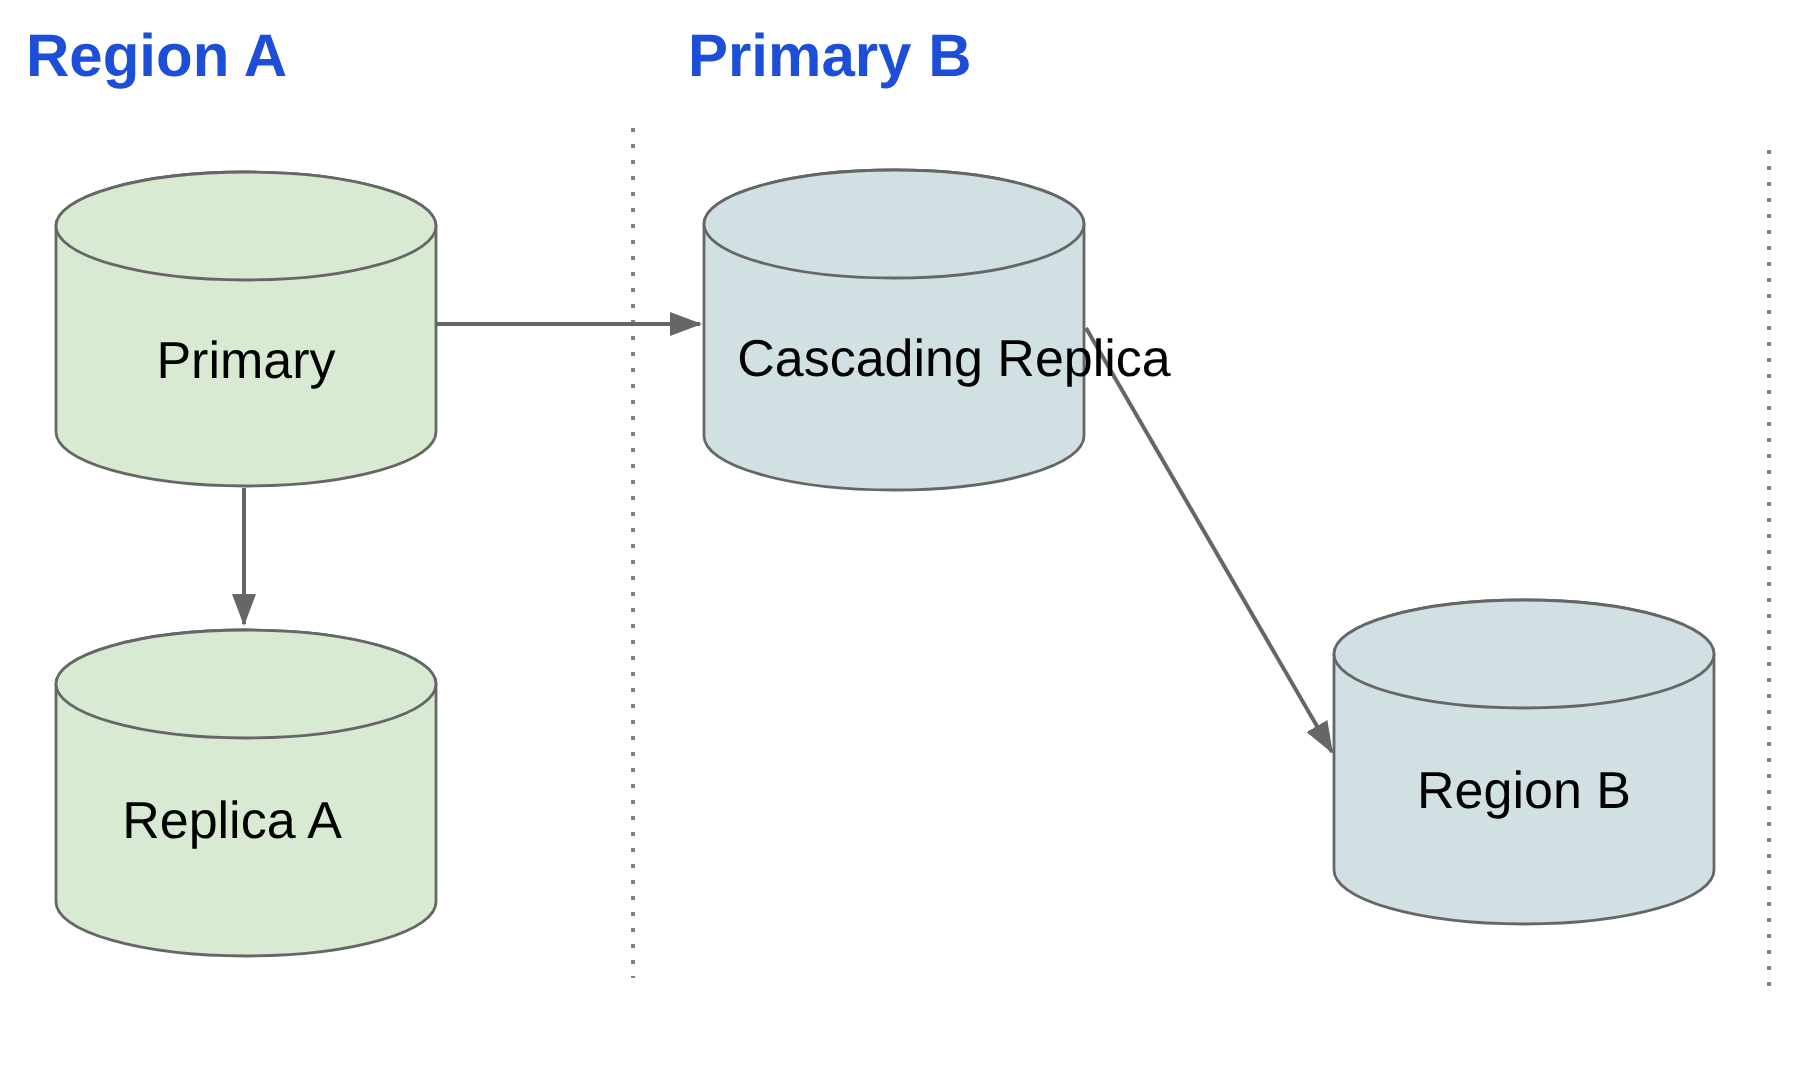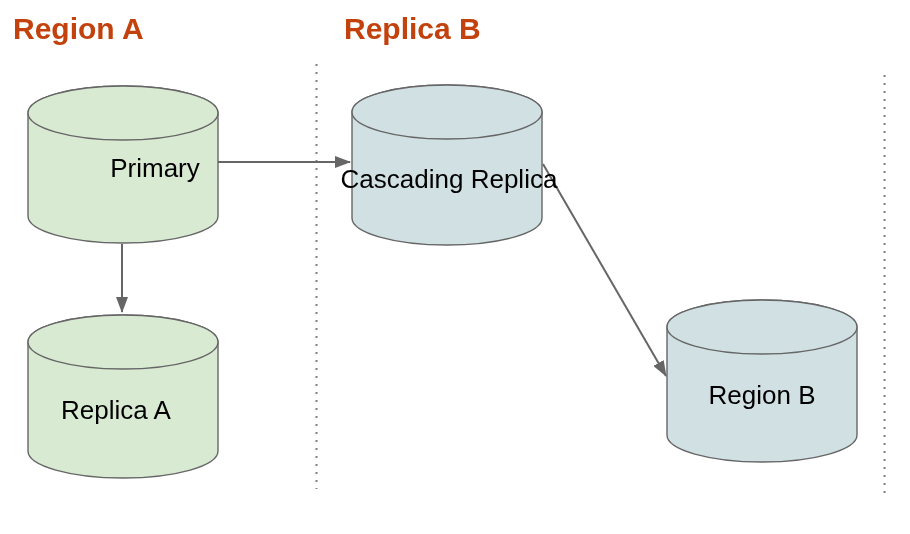--- a/index.html
+++ b/index.html
@@ -16,39 +16,39 @@
     left: 0; top: 0;
     width: 910px; height: 534px;
   }
   .cyl-shape { stroke: #666666; stroke-width: 1.4; }
   .edge { stroke: #666666; stroke-width: 2; fill: none; }
   .boundary { stroke: #808080; stroke-width: 2; stroke-dasharray: 2 6; fill: none; }
   .region-title {
     position: absolute;
     font-size: 30px;
     font-weight: bold;
-    color: #c2410c;
+    color: #1d4ed8;
     white-space: nowrap;
     line-height: 36px;
     text-align: right;
   }
   .region-title-a { left: 13px; top: 11px; }
   .region-title-b { left: 344px; top: 11px; }
   .node-label {
     position: absolute;
     display: flex;
     align-items: center;
     justify-content: center;
     text-align: center;
     font-size: 26px;
     line-height: 32px;
     color: #000000;
   }
-  .label-primary   { left: 28px;  top: 103px; width: 190px; height: 130px; margin-left: 32px; }
-  .label-cascading { left: 340px; top: 112px; width: 218px; height: 133px; }
+  .label-primary   { left: 28px;  top: 115px; width: 190px; height: 130px; }
+  .label-cascading { left: 368px; top: 112px; width: 218px; height: 133px; }
   .label-replica-a { left: 28px;  top: 342px; width: 176px; height: 136px; }
   .label-replica-b { left: 667px; top: 327px; width: 190px; height: 135px; }
 </style>
 </head>
 <body>
 
 <div class="canvas">
 
   <svg class="diagram-layer" viewBox="0 0 910 534">
     <defs>
@@ -79,20 +79,20 @@
       <ellipse class="cyl-shape" fill="#d9ead3" cx="123" cy="342" rx="95" ry="27"></ellipse>
     </g>
 
     <g>
       <path class="cyl-shape" fill="#d0e0e3" d="M 667 327 A 95 27 0 0 1 857 327 L 857 435 A 95 27 0 0 1 667 435 Z"></path>
       <ellipse class="cyl-shape" fill="#d0e0e3" cx="762" cy="327" rx="95" ry="27"></ellipse>
     </g>
   </svg>
 
   <div class="region-title region-title-a">Region A</div>
-  <div class="region-title region-title-b">Replica B</div>
+  <div class="region-title region-title-b">Primary B</div>
 
   <div class="node-label label-primary">Primary</div>
   <div class="node-label label-cascading">Cascading Replica</div>
   <div class="node-label label-replica-a">Replica A</div>
   <div class="node-label label-replica-b">Region B</div>
 
 </div>
 
 </body></html>

